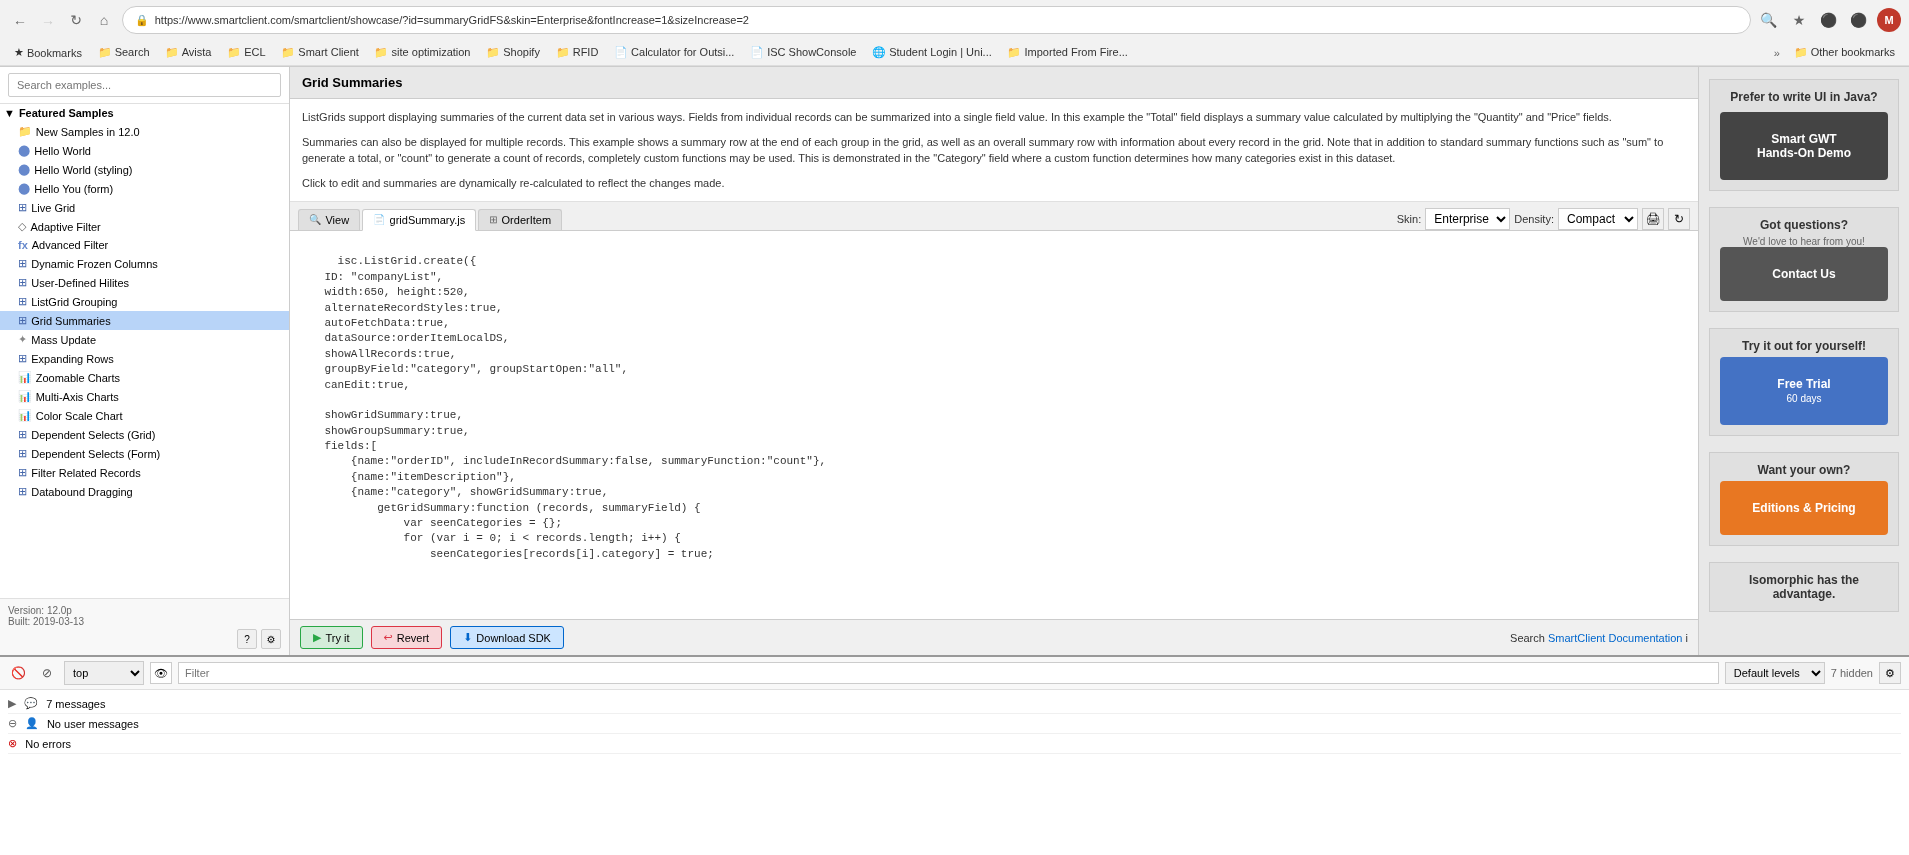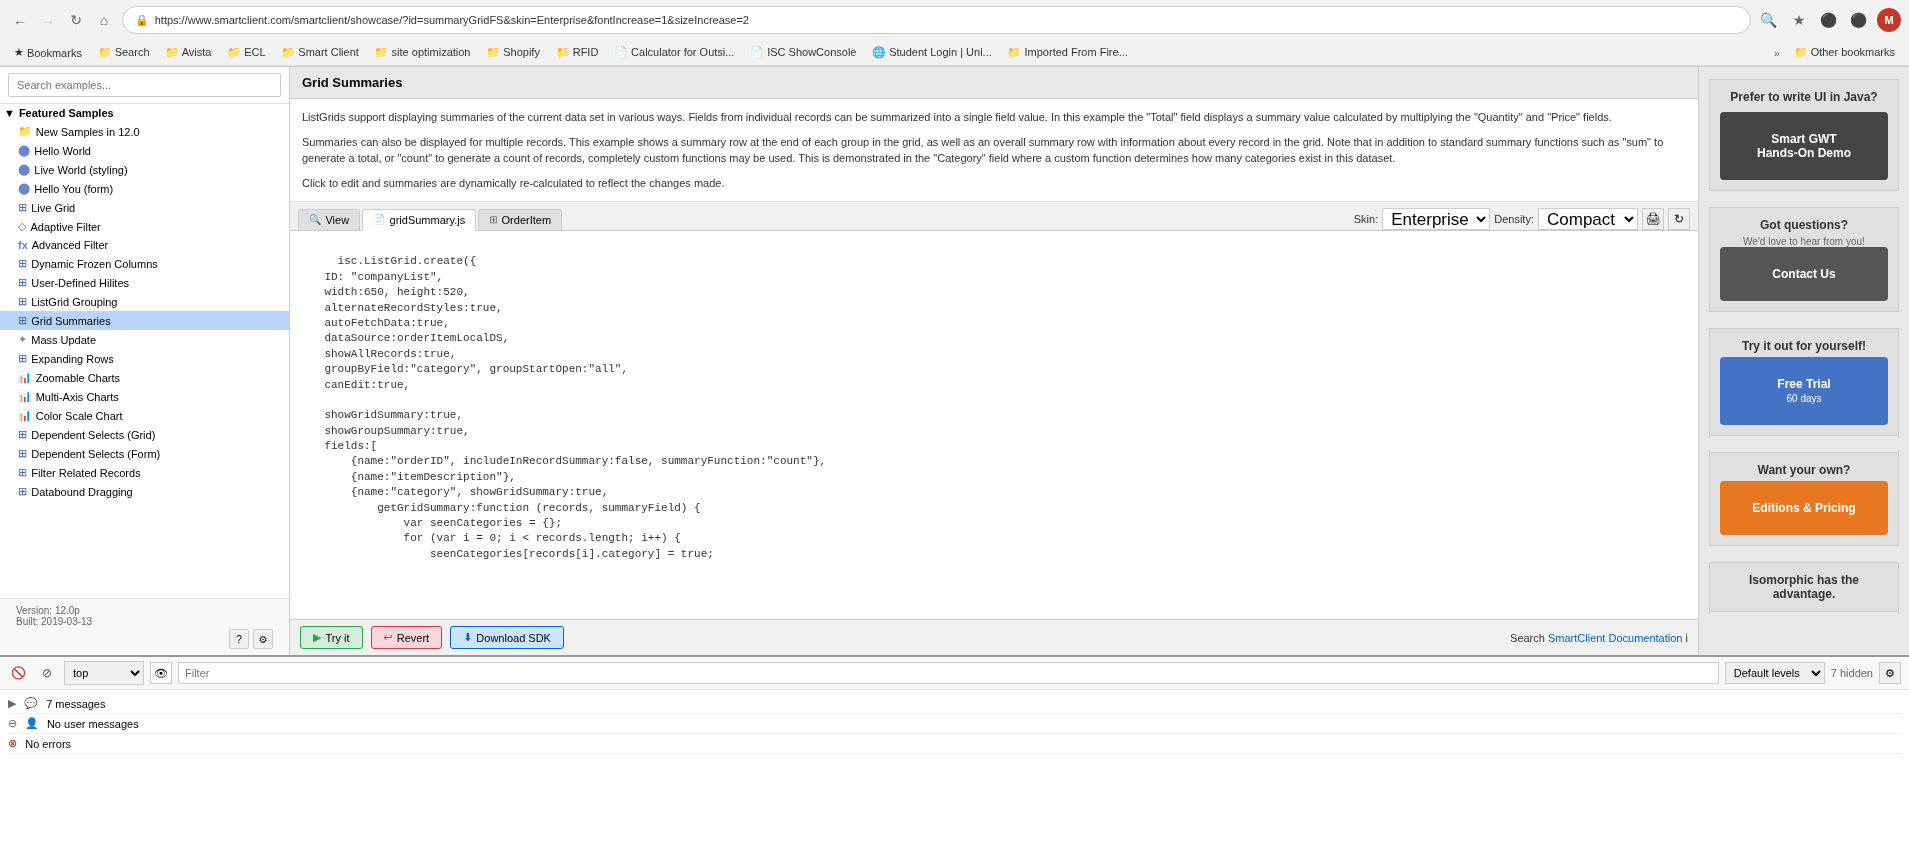--- a/index.html
+++ b/index.html
@@ -29,38 +29,38 @@
     
     .sidebar { width: 290px; background: white; border-right: 1px solid #ccc; display: flex; flex-direction: column; overflow: hidden; }
     .search-bar { padding: 6px 8px; border-bottom: 1px solid #e0e0e0; }
     .search-input { width: 100%; height: 24px; border: 1px solid #ccc; padding: 0 8px; font-size: 11px; border-radius: 2px; }
     .sidebar-tree { flex: 1; overflow-y: auto; font-size: 11px; }
     .tree-item { display: flex; align-items: center; padding: 3px 4px; cursor: pointer; white-space: nowrap; }
     .tree-item.selected { background: #b8d4f8; }
     .tree-item.section-header { font-weight: bold; }
     .tree-indent { display: inline-block; width: 14px; }
     .tree-icon { margin-right: 4px; font-size: 11px; }
-    .sidebar-footer { padding: 6px 16px; border-top: 1px solid #e0e0e0; font-size: 10px; color: #666; background: #f8f8f8; }
+    .sidebar-footer { padding: 6px 8px; border-top: 1px solid #e0e0e0; font-size: 10px; color: #666; background: #f8f8f8; }
     .sidebar-footer-actions { display: flex; justify-content: flex-end; gap: 4px; margin-top: 2px; }
     .footer-btn { width: 20px; height: 20px; border: 1px solid #ccc; background: #f0f0f0; cursor: pointer; border-radius: 2px; font-size: 10px; display: flex; align-items: center; justify-content: center; }
 
     
     .center-content { flex: 1; background: white; display: flex; flex-direction: column; border-right: 1px solid #ccc; overflow: hidden; }
     .content-header { padding: 8px 12px; background: #e8e8e8; border-bottom: 1px solid #ccc; font-weight: bold; font-size: 13px; }
     .description-area { padding: 10px 12px; border-bottom: 1px solid #e0e0e0; font-size: 11px; line-height: 1.5; color: #333; }
     .description-area p { margin-bottom: 8px; }
     .description-area p:last-child { margin-bottom: 0; }
 
     
     .code-tabs { display: flex; align-items: center; padding: 6px 8px 0; border-bottom: 1px solid #ccc; background: #f0f0f0; gap: 2px; }
     .code-tab { display: flex; align-items: center; gap: 4px; padding: 4px 10px; border: 1px solid #ccc; border-bottom: none; background: #e0e0e0; cursor: pointer; font-size: 11px; border-radius: 3px 3px 0 0; }
     .code-tab.active { background: white; border-bottom: 1px solid white; margin-bottom: -1px; }
     .code-tab-icon { font-size: 10px; color: #666; }
     .tab-controls { margin-left: auto; display: flex; gap: 4px; align-items: center; }
-    .skin-select, .density-select { height: 22px; font-size: 17px; border: 1px solid #ccc; padding: 0 4px; background: white; }
+    .skin-select, .density-select { height: 22px; font-size: 12px; border: 1px solid #ccc; padding: 0 4px; background: white; }
     .skin-label, .density-label { font-size: 11px; color: #333; }
     .tab-btn { width: 22px; height: 22px; border: 1px solid #ccc; background: #f0f0f0; cursor: pointer; display: flex; align-items: center; justify-content: center; font-size: 12px; }
 
     
     .code-area { flex: 1; overflow-y: auto; background: white; padding: 8px; font-family: 'Courier New', monospace; font-size: 11px; color: #333; white-space: pre; line-height: 1.4; position: relative; }
 
     
     .bottom-toolbar { display: flex; align-items: center; padding: 6px 10px; border-top: 1px solid #ccc; background: #f0f0f0; gap: 8px; }
     .toolbar-btn { display: flex; align-items: center; gap: 4px; padding: 4px 12px; border: 1px solid #999; border-radius: 3px; cursor: pointer; font-size: 11px; }
     .toolbar-btn.try-it { background: #d4edda; border-color: #28a745; }
@@ -158,21 +158,21 @@
         <span>New Samples in 12.0</span>
       </div>
       <div class="tree-item">
         <span class="tree-indent"></span>
         <span class="tree-icon" style="color:#6688cc;">⬤</span>
         <span>Hello World</span>
       </div>
       <div class="tree-item">
         <span class="tree-indent"></span>
         <span class="tree-icon" style="color:#6688cc;">⬤</span>
-        <span>Live World (styling)</span>
+        <span>Hello World (styling)</span>
       </div>
       <div class="tree-item">
         <span class="tree-indent"></span>
         <span class="tree-icon" style="color:#6688cc;">⬤</span>
         <span>Hello You (form)</span>
       </div>
       <div class="tree-item">
         <span class="tree-indent"></span>
         <span class="tree-icon" style="color:#4466aa;">⊞</span>
         <span>Live Grid</span>

